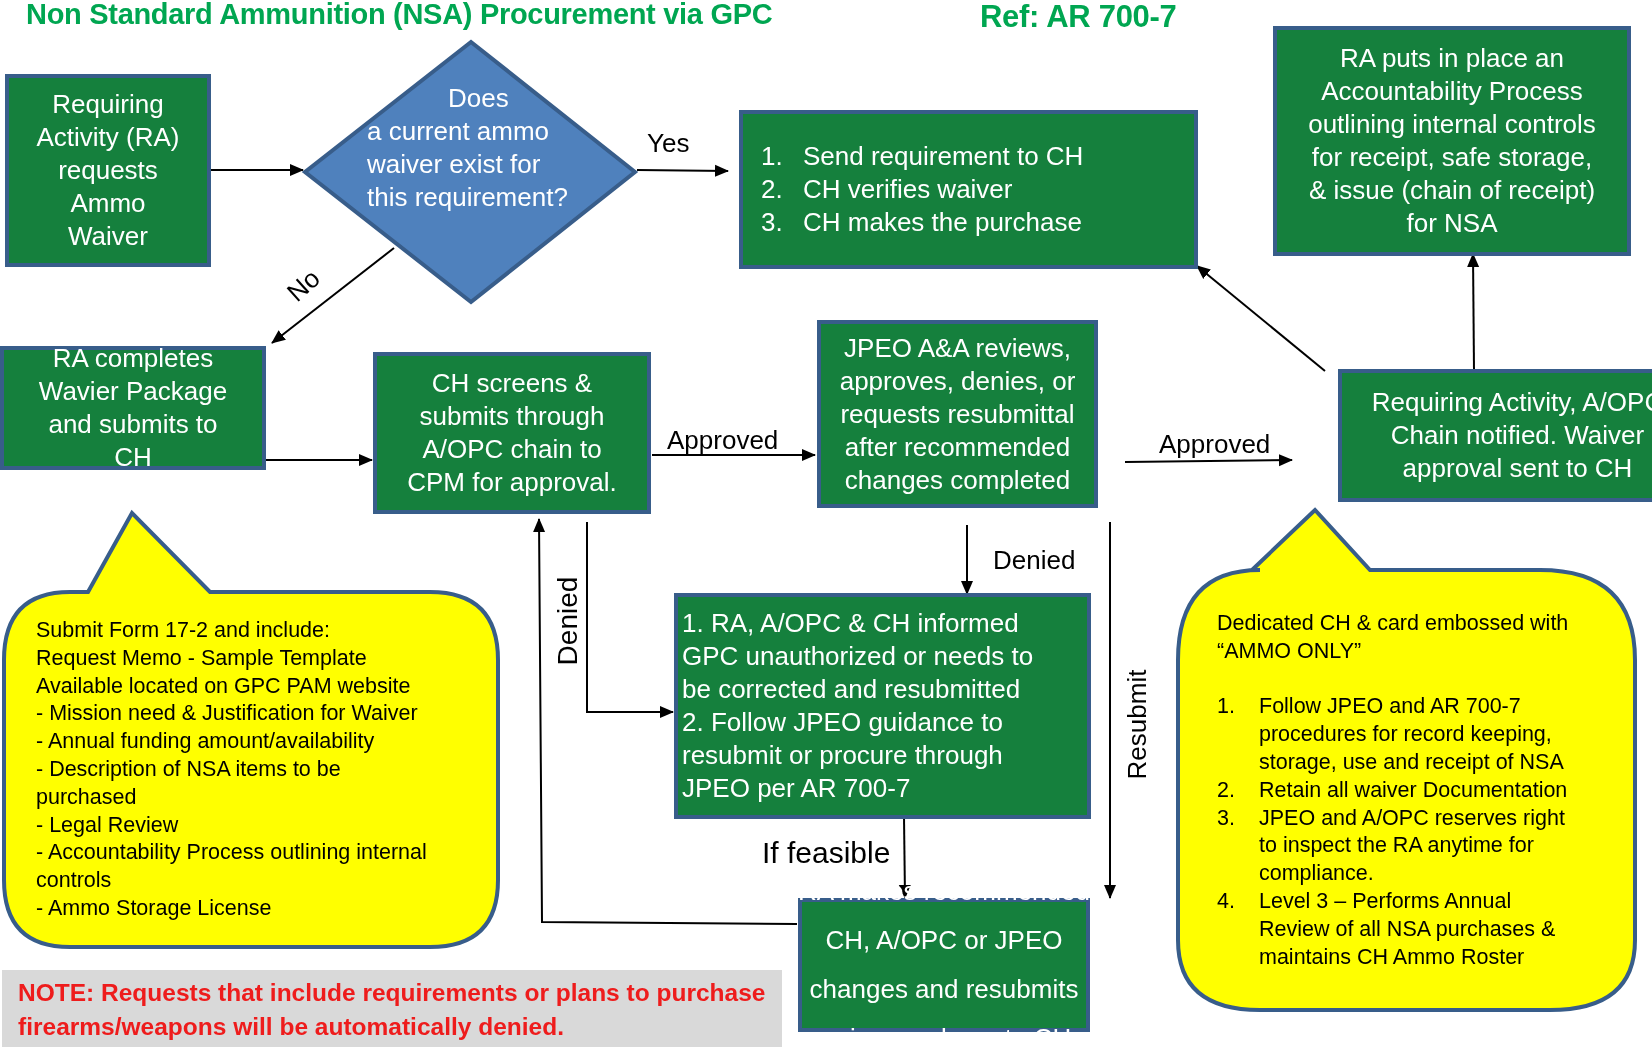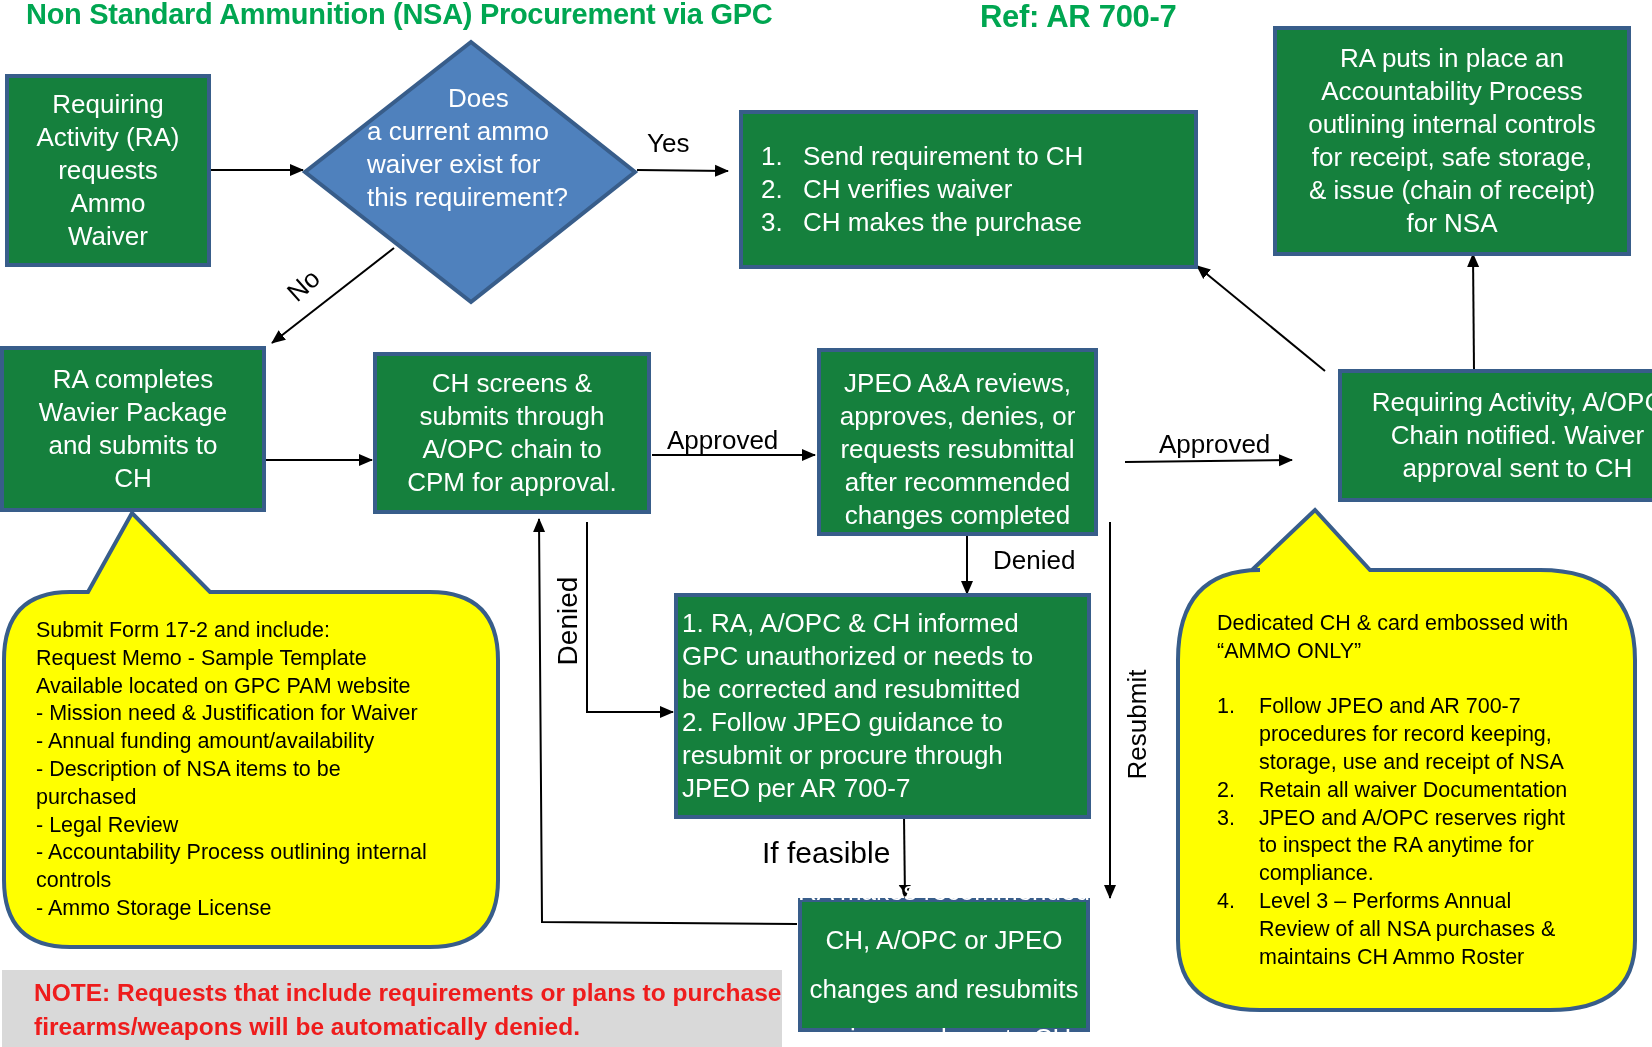--- a/index.html
+++ b/index.html
@@ -16,21 +16,21 @@
   .callout-text { position:absolute; color:#000; font-size:21.5px; line-height:27.8px; }
   .callout-text .line { white-space:nowrap; }
   .numrow { display:flex; }
   .numrow .num { width:42px; flex:none; }
   .lbl { position:absolute; color:#000; font-size:26px; white-space:nowrap; }
   .vlbl { position:absolute; color:#000; font-size:28px; white-space:nowrap;
           transform:rotate(-90deg); transform-origin:center center; }
   .note { position:absolute; left:2px; top:970px; width:780px; height:77px; background:#d9d9d9; }
   .note-text { position:absolute; left:16px; top:6px; color:#ee1c1c; font-weight:bold;
                font-size:24.5px; line-height:34px;
-               font-family:"Liberation Sans Narrow","Liberation Sans", sans-serif;margin-left:16px; }
+               font-family:"Liberation Sans Narrow","Liberation Sans", sans-serif; }
 </style>
 </head>
 <body>
 
 <svg id="canvas" width="1652" height="1047" viewBox="0 0 1652 1047" xmlns="http://www.w3.org/2000/svg">
   <defs>
     <marker id="ah" markerWidth="10" markerHeight="10" refX="9" refY="5" orient="auto" markerUnits="userSpaceOnUse">
       <path d="M0,0 L10,5 L0,10 z" fill="#000"></path>
     </marker>
     <marker id="ahl" markerWidth="14" markerHeight="14" refX="13" refY="7" orient="auto" markerUnits="userSpaceOnUse">
@@ -96,35 +96,35 @@
 
 <div class="box center" style="left:1273px; top:26px; width:358px; height:230px;">
   <span class="line">RA puts in place an</span>
   <span class="line">Accountability Process</span>
   <span class="line">outlining internal controls</span>
   <span class="line">for receipt, safe storage,</span>
   <span class="line">&amp; issue (chain of receipt)</span>
   <span class="line">for NSA</span>
 </div>
 
-<div class="box center" style="left:0px; top:346px; width:266px; height:166px;">
+<div class="box center" style="left:0px; top:346px; width:266px; height:124px;">
   <span class="line">RA completes</span>
   <span class="line">Wavier Package</span>
   <span class="line">and submits to</span>
   <span class="line">CH</span>
 </div>
 
 <div class="box center" style="left:373px; top:352px; width:278px; height:162px;">
   <span class="line">CH screens &amp;</span>
   <span class="line">submits through</span>
   <span class="line">A/OPC chain to</span>
   <span class="line">CPM for approval.</span>
 </div>
 
-<div class="box center" style="left:817px; top:348px; width:281px; height:188px;justify-content:flex-end;">
+<div class="box center" style="left:817px; top:320px; width:281px; height:188px;">
   <span class="line">JPEO A&amp;A reviews,</span>
   <span class="line">approves, denies, or</span>
   <span class="line">requests resubmittal</span>
   <span class="line">after recommended</span>
   <span class="line">changes completed</span>
 </div>
 
 <div class="box center" style="left:1293px; top:369px; width:359px; height:133px;margin-left:45px;">
   <span class="line">Requiring Activity, A/OPC</span>
   <span class="line">Chain notified.  Waiver</span>

